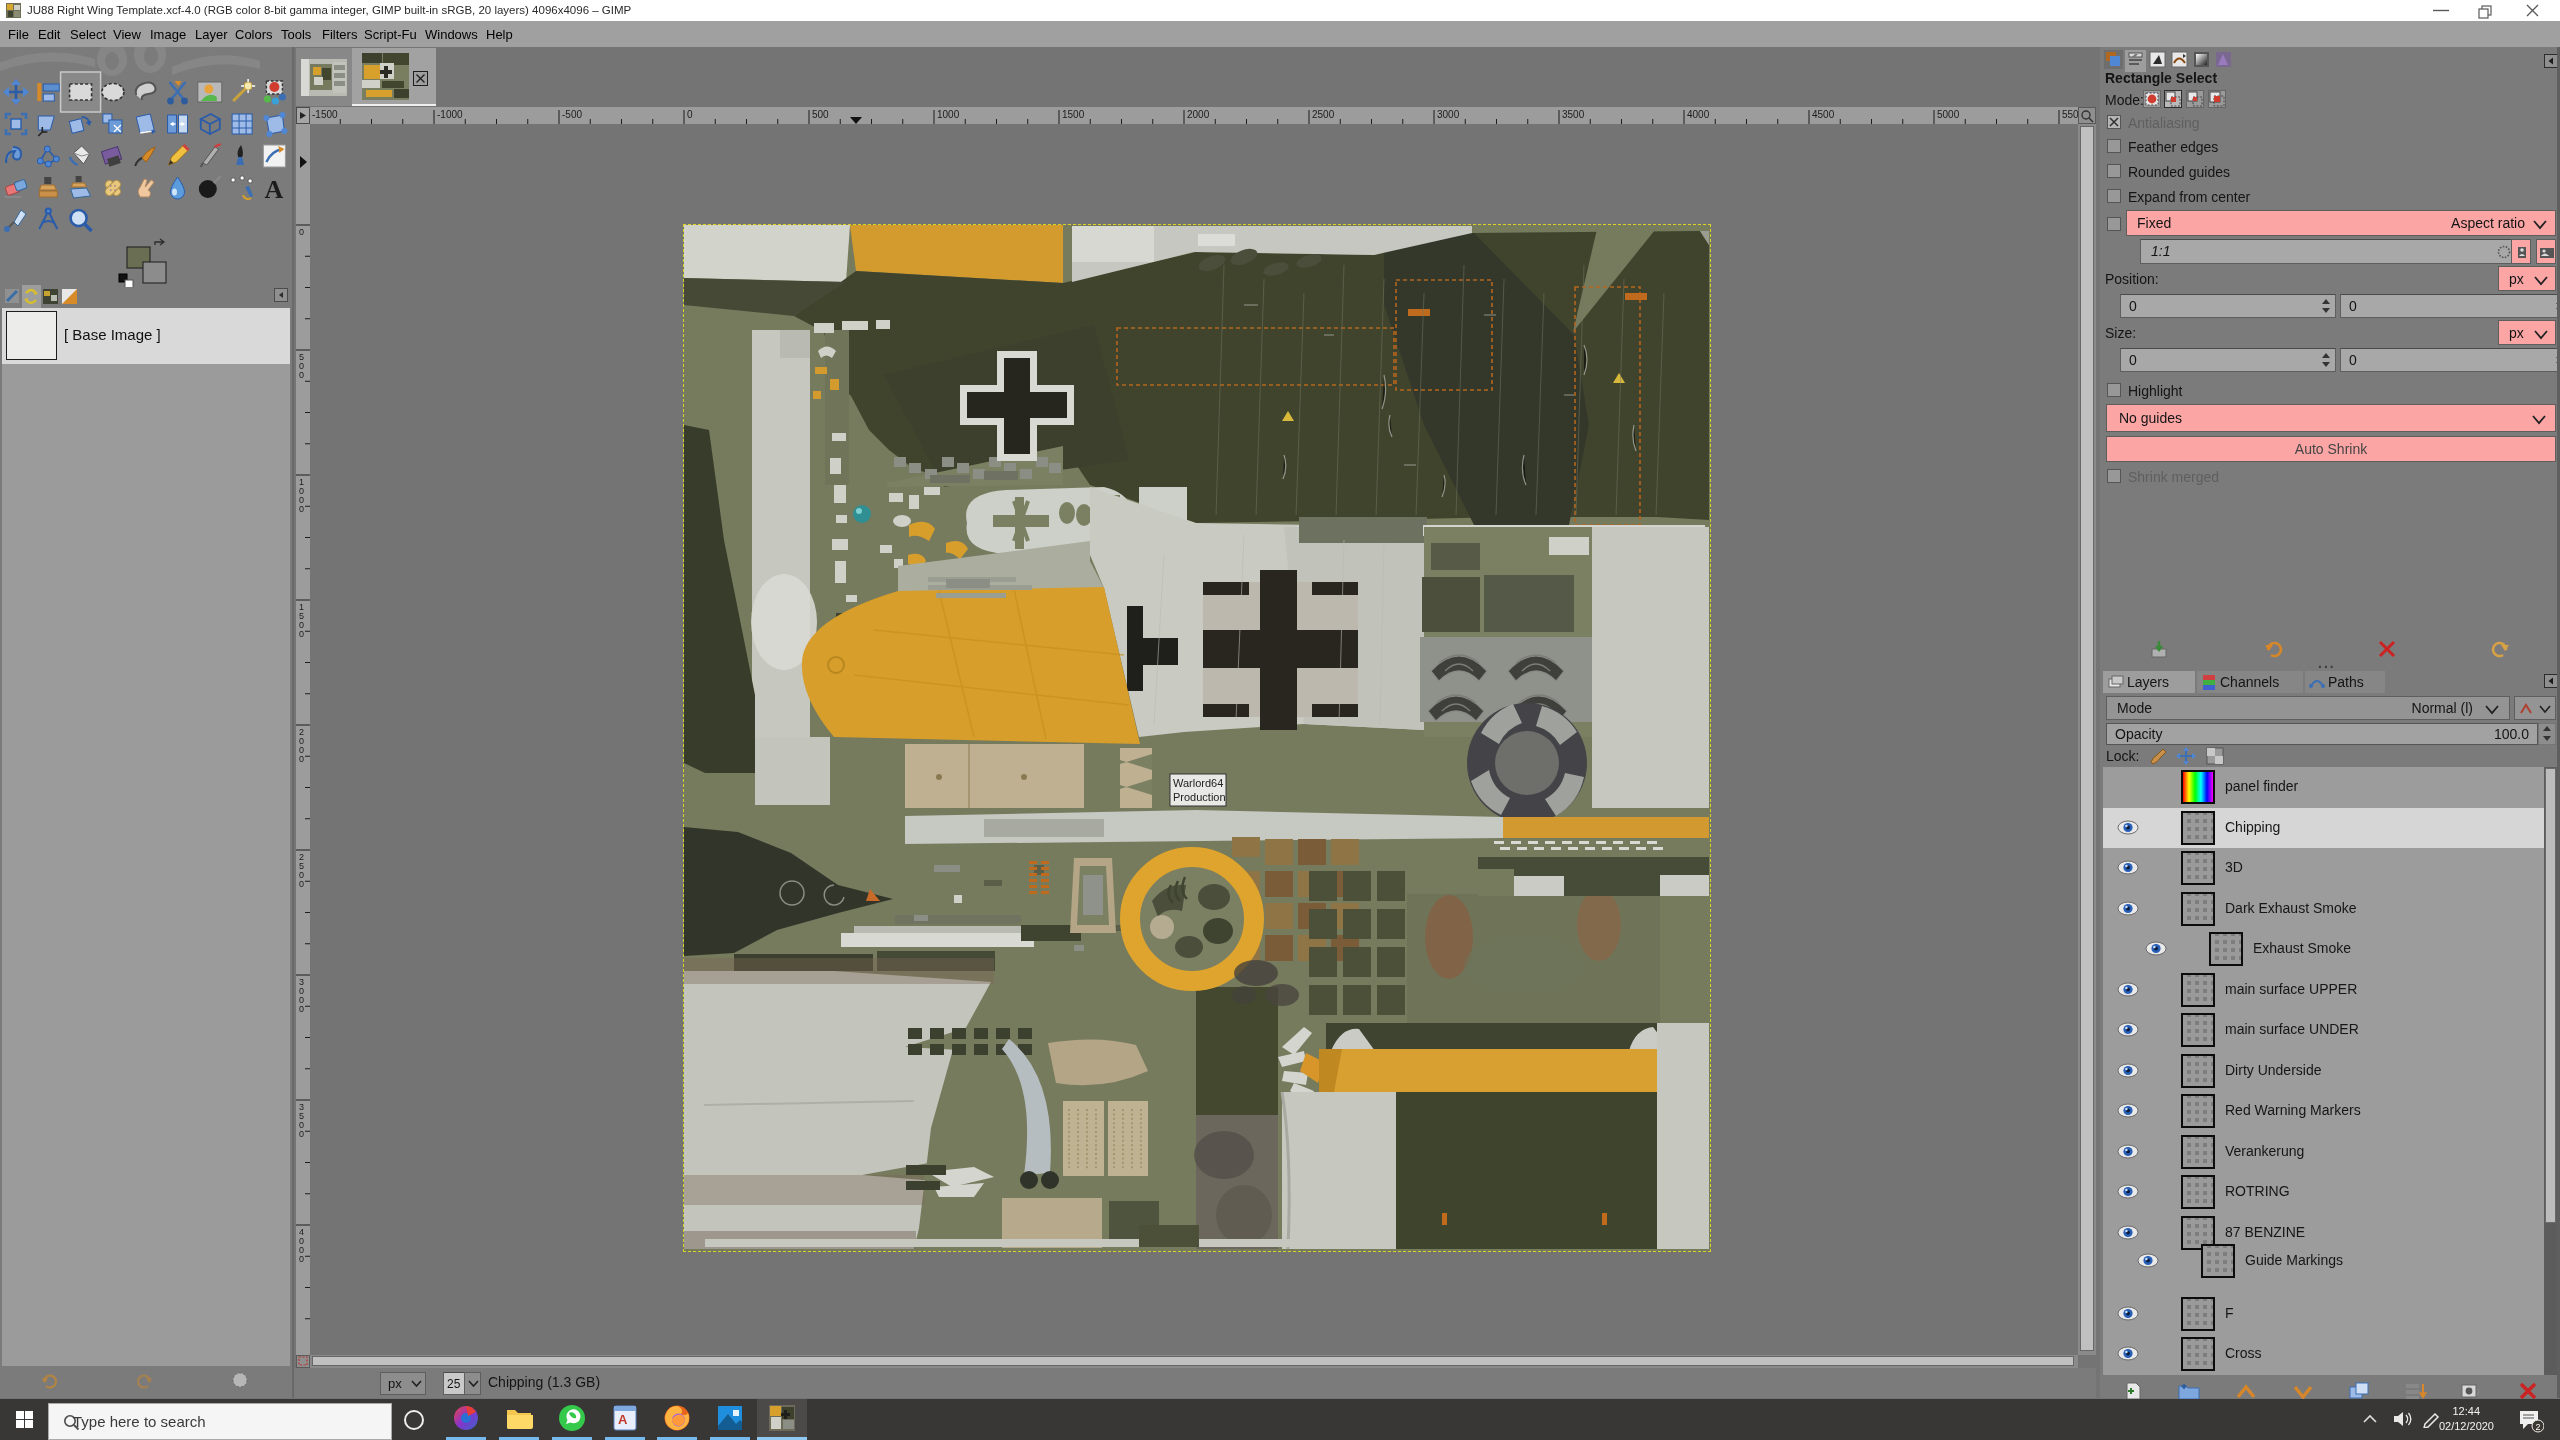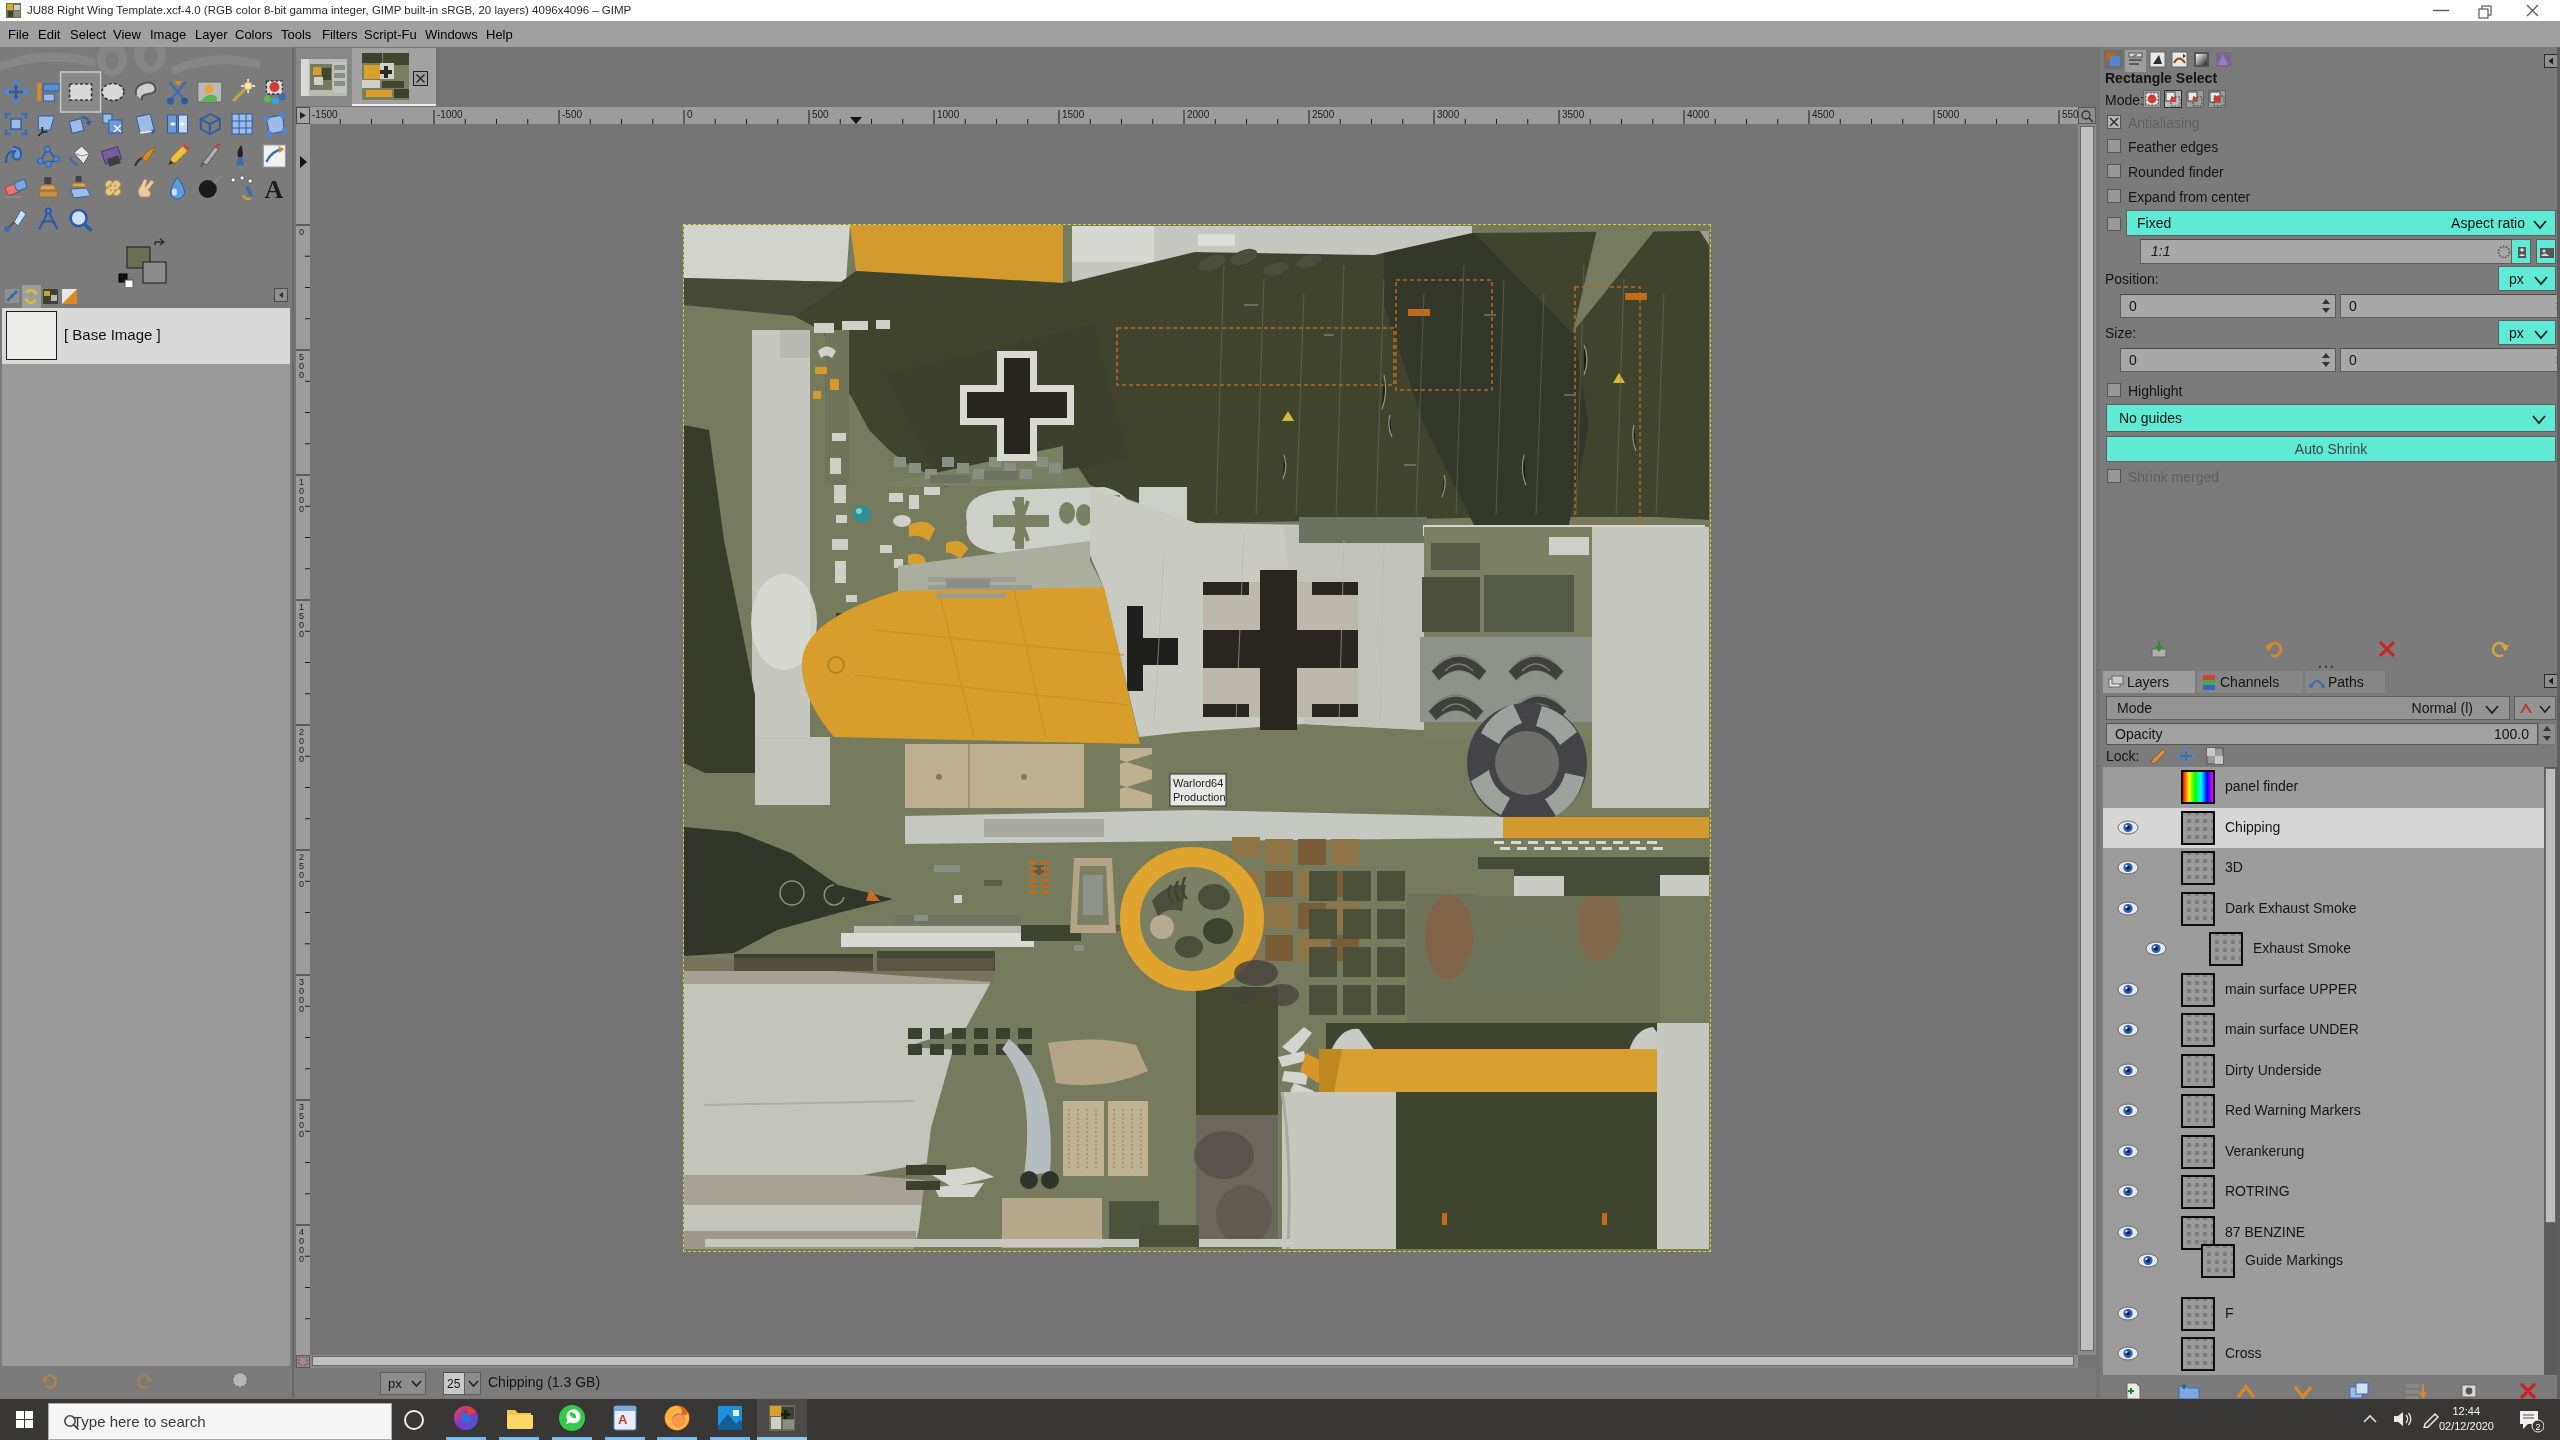--- a/index.html
+++ b/index.html
@@ -40,21 +40,21 @@
 #hthumb { position:absolute; left:2px; top:1px; width:1762px; height:10px; background:#c0c0c0; border:1px solid #676767; }
 #qmask { position:absolute; left:2px; top:1308px; width:14px; height:13px; background:#8f8f8f; border:1px solid #5a5a5a; }
 #statusbar { position:absolute; left:0; top:1321px; width:1802px; height:30px; background:#7b7b7b; color:#141414; font-size:14px; }
 .ddbtn { position:absolute; background:#8d8d8d; border:1px solid #5e5e5e; color:#141414; font-size:13px; }
 
 
 #rdock { left:2100px; top:47px; width:460px; height:1351px; background:#7b7b7b; color:#141414; font-size:14px; }
 #rdock .lbl { position:absolute; white-space:nowrap; }
 .cbox { position:absolute; width:14px; height:14px; background:#989898; border:1px solid #555; }
 .entry { position:absolute; background:#a8a8a8; border:1px solid #5e5e5e; border-top-color:#4a4a4a; color:#141414; font-size:14px;margin-left:14px; }
-.combo { position:absolute; background:#5eead4; border:1px solid #5e5e5e; color:#141414; font-size:14px; }
+.combo { position:absolute; background:#fca5a5; border:1px solid #5e5e5e; color:#141414; font-size:14px; }
 .greyed { color:#5f5f5f; }
 .modebtn { position:absolute; width:18px; height:18px; background:#9a9a9a; border:1px solid #666; }
 .layrow { position:absolute; left:0; width:441px; height:40.4px; }
 .layrow .eye { position:absolute; left:14px; top:12px; }
 .laythumb { position:absolute; left:78px; top:3px; width:34px; height:34px; border:2px solid #0c0c0c;
   background:
    repeating-linear-gradient(0deg,#9a9a9a 0 4px,transparent 4px 8px),
    repeating-linear-gradient(90deg,#9a9a9a 0 4px,#7e7e7e 4px 8px); }
 .layrow .lname { position:absolute; left:122px; top:11px; font-size:14px; color:#161616; white-space:nowrap; }
 #laylist { position:absolute; left:3px; top:720px; width:441px; height:608px; background:#9c9c9c; overflow:hidden; }
@@ -975,21 +975,21 @@
     </div>
   <div class="cbox" style="left:7px;top:68px;background:#b5b5b5;">
       <svg width="12" height="12">
         <path d="M2 2 L10 10 M10 2 L2 10" stroke="#333" stroke-width="1.6"></path>
       </svg>
     </div>
   <div class="lbl greyed" style="left:28px;top:68px;">Antialiasing</div>
   <div class="cbox" style="left:7px;top:92px;"></div>
     <div class="lbl" style="left:28px;top:92px;">Feather edges</div>
   <div class="cbox" style="left:7px;top:117px;"></div>
-    <div class="lbl" style="left:28px;top:117px;">Rounded finder</div>
+    <div class="lbl" style="left:28px;top:117px;">Rounded guides</div>
   <div class="cbox" style="left:7px;top:142px;"></div>
     <div class="lbl" style="left:28px;top:142px;">Expand from center</div>
   <div class="cbox" style="left:7px;top:170px;"></div>
   <div class="combo" style="left:26px;top:163px;width:430px;height:26px;">
     <span style="position:absolute;left:10px;top:4px;">Fixed</span>
     <span style="position:absolute;right:30px;top:4px;">Aspect ratio</span>
     <svg style="position:absolute;right:8px;top:9px" width="14" height="10">
         <path d="M1 1 L7 8 L13 1" fill="none" stroke="#222" stroke-width="1.8"></path>
       </svg>
   </div>

